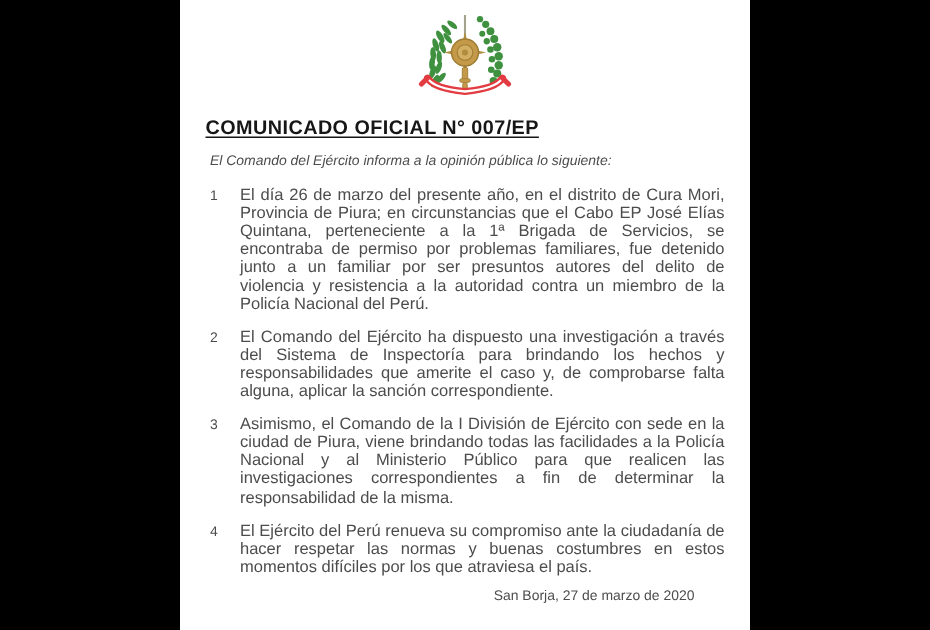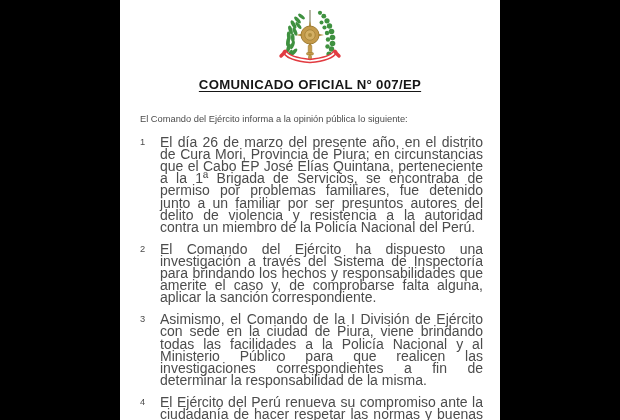--- a/index.html
+++ b/index.html
@@ -24,53 +24,54 @@
     background: #ffffff;
     box-sizing: border-box;
     padding: 8px 17px 0 17px;
   }
   .crest-wrap {
     text-align: center;
     height: 62px;
   }
   .doc-title {
     margin-top: 7px;
-    text-align: center;
+    text-align: left;
     font-size: 13.2px;
     font-weight: bold;
     letter-spacing: 0.3px;
     color: #161616;
     text-decoration: underline;
     text-underline-offset: 2px;
   }
   .intro {
-    margin-top: 21px;
+    margin-top: 9px;
     font-size: 9.3px;
     line-height: 12.1px;
     color: #4c4c4c;
     padding-left: 3px;
+    font-style: italic;
   }
   .list {
     margin-top: 11px;
   }
   .list-item {
     display: flex;
     margin-bottom: 10px;
     padding-left: 3px;
   }
   .item-number {
     width: 20px;
     flex: 0 0 20px;
     font-size: 9.3px;
     line-height: 12.1px;
     color: #4c4c4c;
   }
   .item-text {
     flex: 1;
-    font-size: 14px;
+    font-size: 11px;
     line-height: 12.1px;
     color: #4c4c4c;
     text-align: justify;
   }
   .dateline {
     position: absolute;
     right: 37px;
     bottom: 18px;
     font-size: 9.3px;
     color: #4c4c4c;
@@ -159,15 +160,16 @@
       <div class="list-item">
         <div class="item-number">3</div>
         <div class="item-text">Asimismo, el Comando de la I División de Ejército con sede en la ciudad de Piura, viene brindando todas las facilidades a la Policía Nacional y al Ministerio Público para que realicen las investigaciones correspondientes a fin de determinar la responsabilidad de la misma.</div>
       </div>
       <div class="list-item">
         <div class="item-number">4</div>
         <div class="item-text">El Ejército del Perú renueva su compromiso ante la ciudadanía de hacer respetar las normas y buenas costumbres en estos momentos difíciles por los que atraviesa el país.</div>
       </div>
     </div>
 
+    <div class="dateline">San Borja, 27 de marzo de 2020</div>
 
   </div>
 </div>
 
 </body></html>

